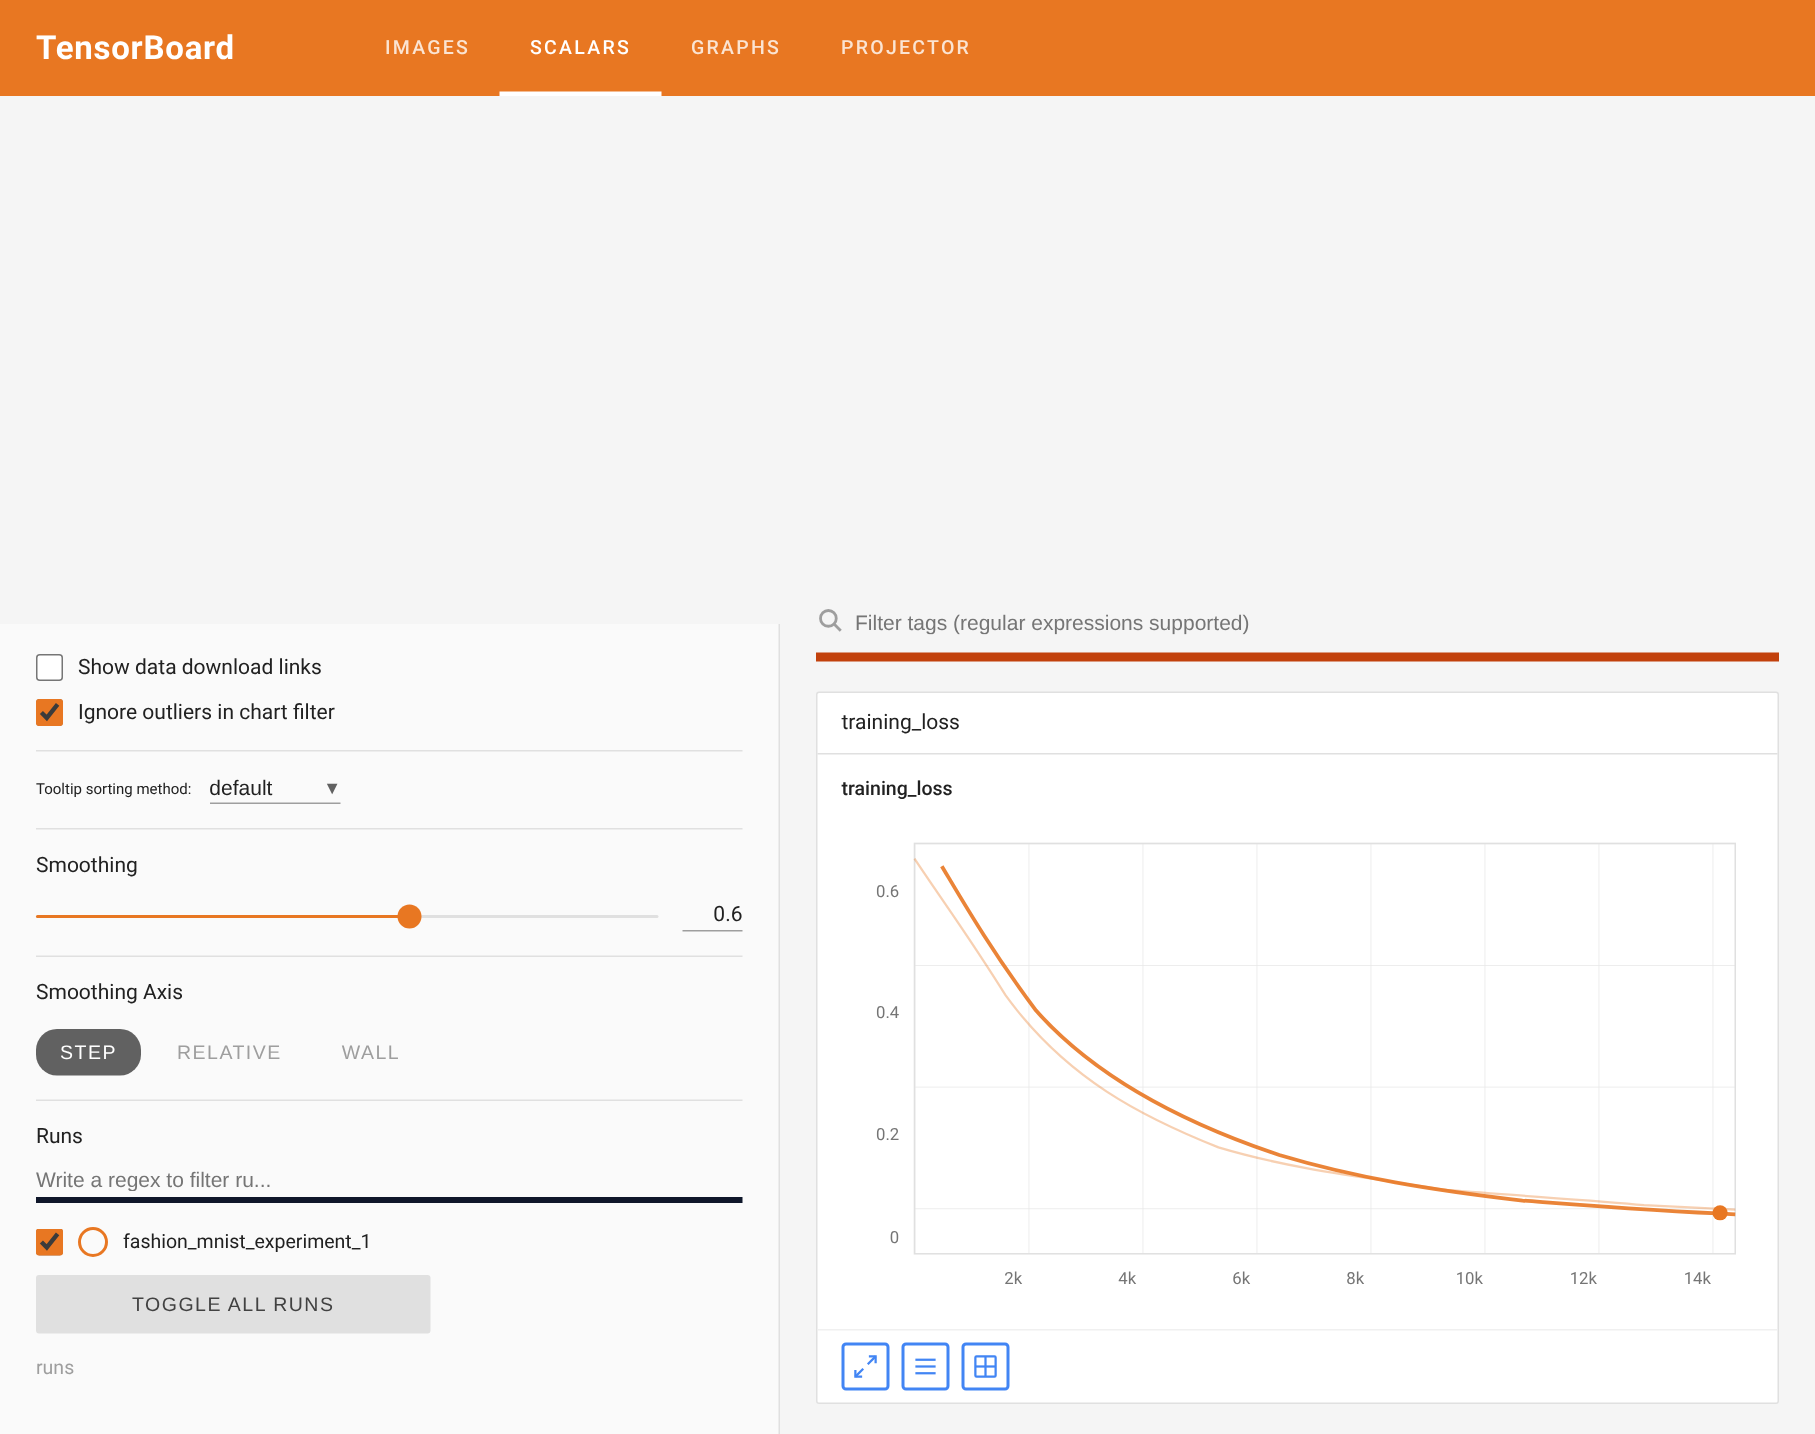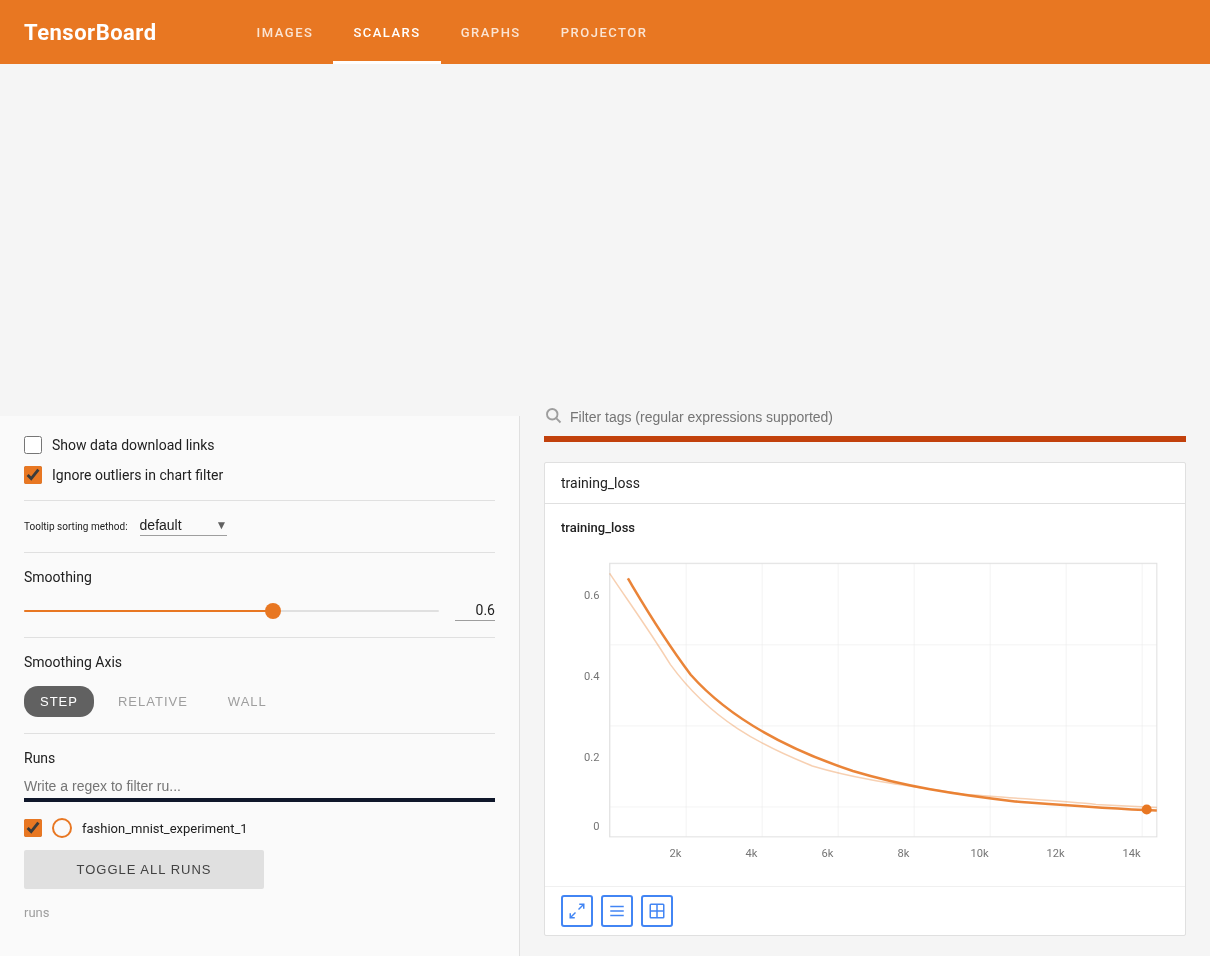--- a/index.html
+++ b/index.html
@@ -279,21 +279,21 @@
       border: none;
       padding: 12px 20px;
       font-size: 13px;
       font-weight: 500;
       letter-spacing: 1px;
       color: #424242;
       cursor: pointer;
       text-transform: uppercase;
       border-radius: 2px;
       margin-bottom: 16px;
-      width: 240px;
+      width: 263px;
     }
 
     .runs-footer {
       font-size: 13px;
       color: #9e9e9e;
     }
 
     
     .main-content {
       flex: 1;

